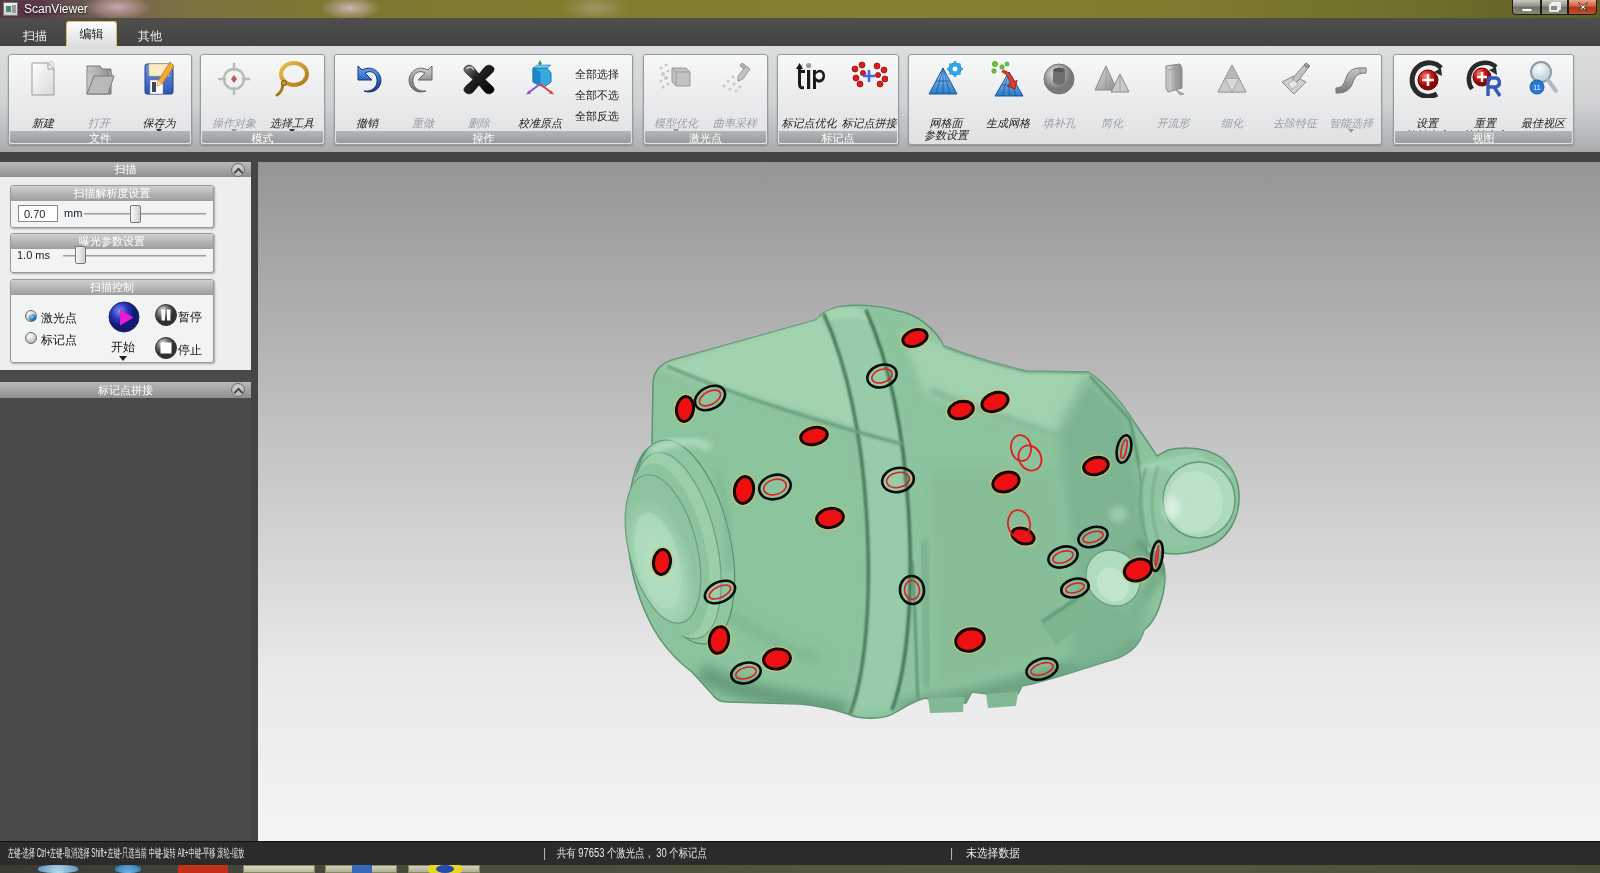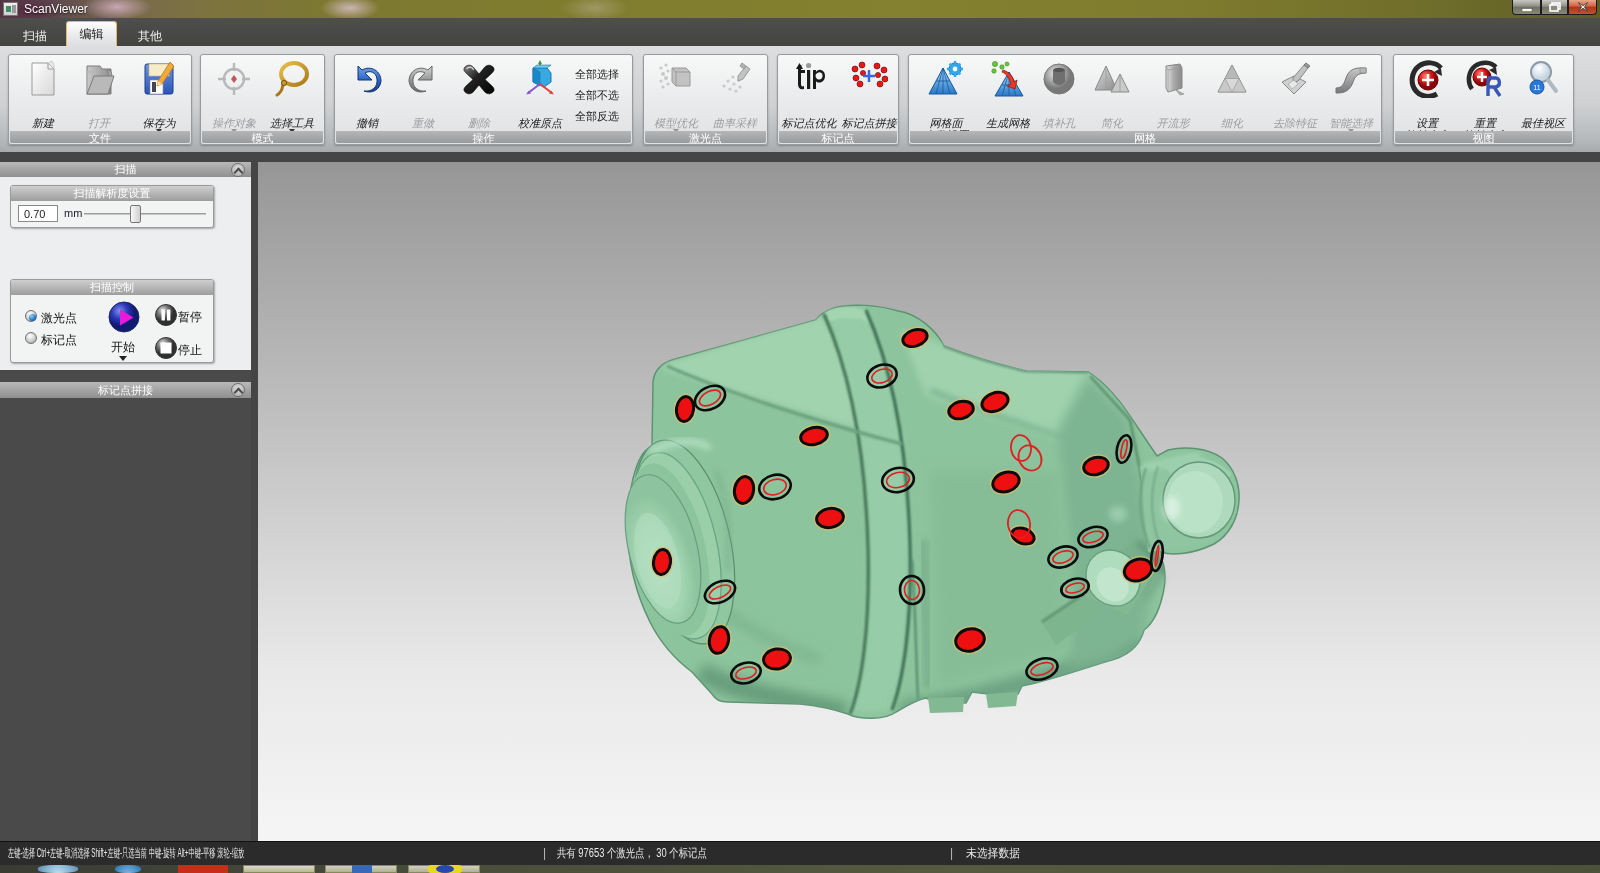--- a/index.html
+++ b/index.html
@@ -446,21 +446,20 @@
                 <stop offset="0" stop-color="#c8c8c8"></stop>
                 <stop offset="1" stop-color="#787878"></stop>
               </linearGradient>
             </defs>
 <path d="M4 28 C10 28 12 24 14 18 C16 12 20 8 28 8 L34 8 L34 13 C26 13 23 16 21 22 C19 28 15 33 6 33 L4 33 Z" fill="url(#sg)" stroke="#777"></path>
 <path d="M28 8 L34 8 L34 13 L28 13 Z" fill="#b8b8b8" stroke="#777" stroke-width=".5"></path>
           </svg>
           <span class="lb dis">智能选择</span>
           <span class="dd dis"></span>
         </div>
-      <div class="cap">网格</div>
     </div>
     <div class="grp" style="left:1393px;width:181px;padding-left:16px;">
       <div class="btn" style="left:4px;width:58px;">
           <svg class="ic" width="38" height="38" viewBox="0 0 38 38">
 <path d="M33 8 C28 2 18 1 11 6 C3 12 2 24 8 31 C13 37 22 38 29 34" fill="none" stroke="#2a2a2a" stroke-width="5"></path>
 <path d="M33 8 L26 12 L34 16 Z" fill="#2a2a2a"></path>
 <defs>
               <radialGradient id="redb" cx="38%" cy="32%">
                 <stop offset="0" stop-color="#f88878"></stop>
                 <stop offset=".6" stop-color="#d81818"></stop>
@@ -509,20 +508,26 @@
     <div id="lp-body" class="abs">
 
       <div class="pgrp" style="top:8px;height:43px;">
         <div class="ph">扫描解析度设置</div>
         <div style="position:absolute;left:7px;top:19px;width:40px;height:17px;background:#fff;border:1px solid #8a8a8a;font-size:11px;color:#222;line-height:16px;padding-left:5px;">0.70</div>
         <div style="position:absolute;left:53px;top:21px;font-size:11px;color:#1a1a33;">mm</div>
         <div style="position:absolute;left:73px;top:27px;width:122px;height:2px;background:linear-gradient(#888,#ddd);"></div>
         <div style="position:absolute;left:119px;top:19px;width:11px;height:18px;border:1px solid #777;border-radius:2px;background:linear-gradient(90deg,#f8f8f8,#cfcfcf);"></div>
       </div>
 
+      <div class="pgrp" style="top:56px;height:40px;">
+        <div class="ph">曝光参数设置</div>
+        <div style="position:absolute;left:6px;top:15px;font-size:11px;color:#1a1a33;">1.0 ms</div>
+        <div style="position:absolute;left:52px;top:21px;width:143px;height:2px;background:linear-gradient(#888,#ddd);"></div>
+        <div style="position:absolute;left:64px;top:12px;width:11px;height:18px;border:1px solid #777;border-radius:2px;background:linear-gradient(90deg,#f8f8f8,#cfcfcf);"></div>
+      </div>
 
       <div class="pgrp" style="top:102px;height:84px;">
         <div class="ph">扫描控制</div>
         <div class="radio sel" style="left:14px;top:30px;"></div>
         <div style="position:absolute;left:30px;top:30px;font-size:12px;color:#111;">激光点</div>
         <div class="radio" style="left:14px;top:52px;"></div>
         <div style="position:absolute;left:30px;top:52px;font-size:12px;color:#111;">标记点</div>
         <svg style="position:absolute;left:97px;top:21px;" width="32" height="32">
           <defs>
               <radialGradient id="playg" cx="35%" cy="30%">

